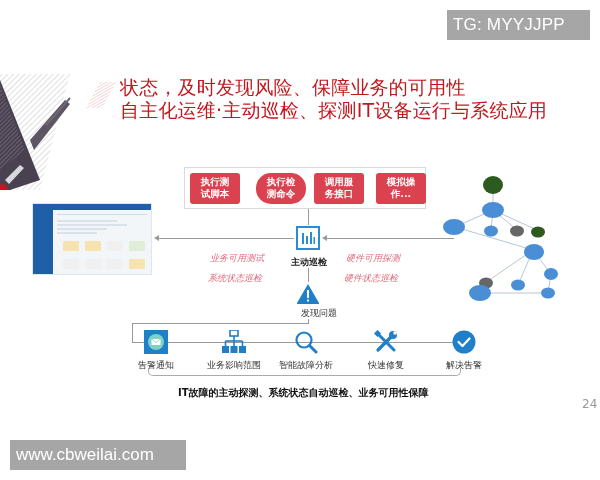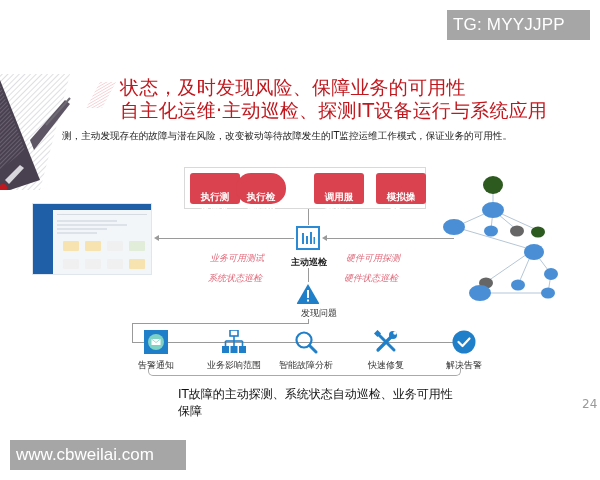--- a/index.html
+++ b/index.html
@@ -10,21 +10,21 @@
     .watermark-bottom { position: absolute; left: 10px; top: 440px; width: 176px; height: 30px; background: #a6a6a6; color: #fff; font-family: "Liberation Sans", sans-serif; font-size: 17px; line-height: 30px; padding-left: 6px; }
 
     .deco { position: absolute; left: 0; top: 70px; width: 140px; height: 120px; overflow: hidden; }
     .title-slash { position: absolute; left: 86px; top: 82px; width: 30px; height: 26px; }
 
     .title { position: absolute; left: 120px; top: 76px; width: 470px; color: #c0181e; font-size: 19px; line-height: 23px; font-weight: normal; letter-spacing: 0.2px; }
 
     .desc { position: absolute; left: 62px; top: 128px; width: 530px; font-size: 9.6px; line-height: 16px; color: #222; }
 
     .methods-box { position: absolute; left: 184px; top: 167px; width: 242px; height: 42px; border: 1px solid #d9d9d9; background: #fff; }
-    .method-btn { position: absolute; top: 173px; width: 50px; height: 31px; background: #d9424e; border-radius: 3px; color: #fff; font-size: 9.5px; font-weight: bold; line-height: 12px; text-align: center; padding-top: 18px; }
+    .method-btn { position: absolute; top: 173px; width: 50px; height: 31px; background: #d9424e; border-radius: 3px; color: #fff; font-size: 9.5px; font-weight: bold; line-height: 12px; text-align: center; padding-top: 3px; }
 
     .vline { position: absolute; width: 1px; background: #9a9a9a; }
     .hline { position: absolute; height: 1px; background: #9a9a9a; }
 
     .arrow-label { position: absolute; font-size: 9px; font-style: italic; color: #e06b7b; white-space: nowrap; margin-top: 29px; }
 
     .center-icon { position: absolute; left: 296px; top: 226px; width: 24px; height: 24px; border: 2px solid #2a8ad4; background: #fff; }
     .center-label { position: absolute; left: 281px; top: 256px; width: 56px; text-align: center; font-size: 9px; font-weight: bold; color: #222; }
     .warn-label { position: absolute; left: 281px; top: 307px; width: 56px; text-align: right; font-size: 9px; color: #333; }
 
@@ -33,21 +33,21 @@
     .ss-side { position: absolute; left: 0; top: 6px; width: 20px; height: 66px; background: #1f5fa8; }
     .ss-tile { position: absolute; width: 16px; height: 10px; background: #f0f0f0; border-radius: 1px; }
 
     .topology { position: absolute; left: 440px; top: 170px; width: 150px; height: 140px; }
 
     .flow-step { position: absolute; top: 330px; width: 80px; text-align: center; font-family: Liberation Mono, monospace; }
     .flow-step .icon { width: 24px; height: 24px; margin: 0 auto; position: relative; }
     .flow-step .label { margin-top: 5px; font-size: 9px; color: #333; white-space: nowrap; }
 
     .bracket { position: absolute; left: 148px; top: 368px; width: 313px; height: 8px; border: 1px solid #aaa; border-top: none; border-radius: 0 0 5px 5px; }
-    .summary { position: absolute; left: 178px; top: 386px; width: 280px; font-size: 12px; font-weight: normal; color: #111; }
+    .summary { position: absolute; left: 178px; top: 386px; width: 280px; font-size: 10px; font-weight: bold; color: #111; }
     .page-num { position: absolute; left: 582px; top: 397px; font-size: 12px; color: #999; text-align: center; }
   </style>
 </head>
 <body>
 
 <div class="watermark-top">TG: MYYJJPP</div>
 <div class="watermark-bottom">www.cbweilai.com</div>
 
 <div class="deco">
   <svg width="140" height="120" viewBox="0 0 140 120">
@@ -79,29 +79,28 @@
     <polygon points="14,0 30,0 16,26 0,26" fill="url(#redhatch)"></polygon>
   </svg>
 </div>
 
 <div class="title">
   <div>状态，及时发现风险、保障业务的可用性</div>
   <div>自主化运维·主动巡检、探测IT设备运行与系统应用</div>
 </div>
 
 <div class="desc">
-  <div>测，主动发现存在的故障与潜在风险，改变被动等待故障发生的IT监控运维工作模式，保证业务的可用性。</div>
 </div>
 
 <div class="methods-box"></div>
 <div class="method-btn" style="left:190px;">
   <div>执行测</div>
   <div>试脚本</div>
 </div>
-<div class="method-btn" style="left:236px;border-radius:15px;">
+<div class="method-btn" style="left:256px;border-radius:15px;">
   <div>执行检</div>
   <div>测命令</div>
 </div>
 <div class="method-btn" style="left:314px;">
   <div>调用服</div>
   <div>务接口</div>
 </div>
 <div class="method-btn" style="left:376px;">
   <div>模拟操</div>
   <div>作...</div>

